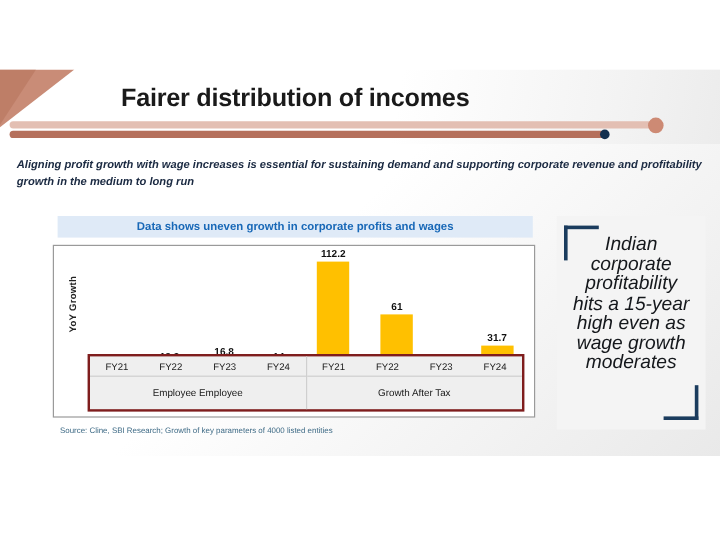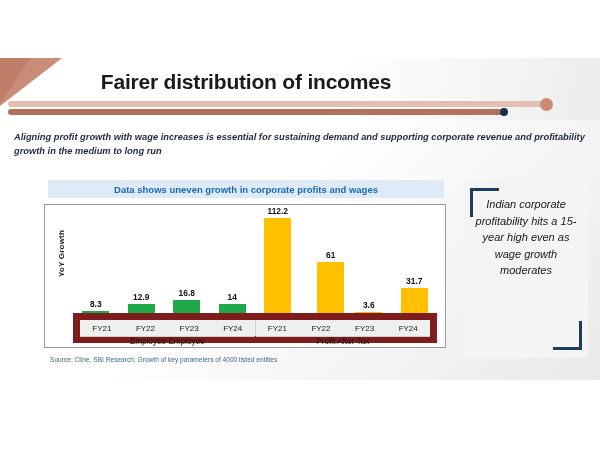--- a/index.html
+++ b/index.html
@@ -196,23 +196,23 @@
     font-weight: bold;
     color: #111;
   }
 
   
   #axis {
     position: absolute;
     left: 28px;
     right: 8px;
     bottom: 4px;
-    height: 30px;
+    height: 48px;
     background: #efefef;
-    border: 7px solid #7f1d1d;
+    border: 2px solid #7f1d1d;
     box-sizing: border-box;
     display: flex;
   }
   .axis-group {
     flex: 1 1 0;
     display: flex;
     flex-direction: column;
     box-sizing: border-box;
   }
   .axis-group + .axis-group { border-left: 1px solid #cfcfcf; }
@@ -254,21 +254,21 @@
     width: 124px;
     height: 178px;
     background: #f4f4f4;
   }
   #callout-text {
     position: absolute;
     left: 10px;
     top: 16px;
     width: 104px;
     text-align: center;
-    font-size: 11px;
+    font-size: 16px;
     line-height: 16.5px;
     font-style: italic;
     color: #15181c;
   }
   .bracket {
     position: absolute;
     width: 26px;
     height: 26px;
     border-color: #1b3c5e;
     border-style: solid;
@@ -357,21 +357,21 @@
             </div>
             <div class="axis-group-name">Employee Employee</div>
           </div>
           <div class="axis-group">
             <div class="axis-ticks">
               <div class="axis-tick">FY21</div>
               <div class="axis-tick">FY22</div>
               <div class="axis-tick">FY23</div>
               <div class="axis-tick">FY24</div>
             </div>
-            <div class="axis-group-name">Profit After Tax</div>
+            <div class="axis-group-name">Growth After Tax</div>
           </div>
         </div>
     </div>
 
     <div id="source-note">Source: Cline, SBI Research; Growth of key parameters of 4000 listed entities</div>
   </div>
 
   <div id="callout">
     <div class="bracket tl"></div>
     <div class="bracket br"></div>

